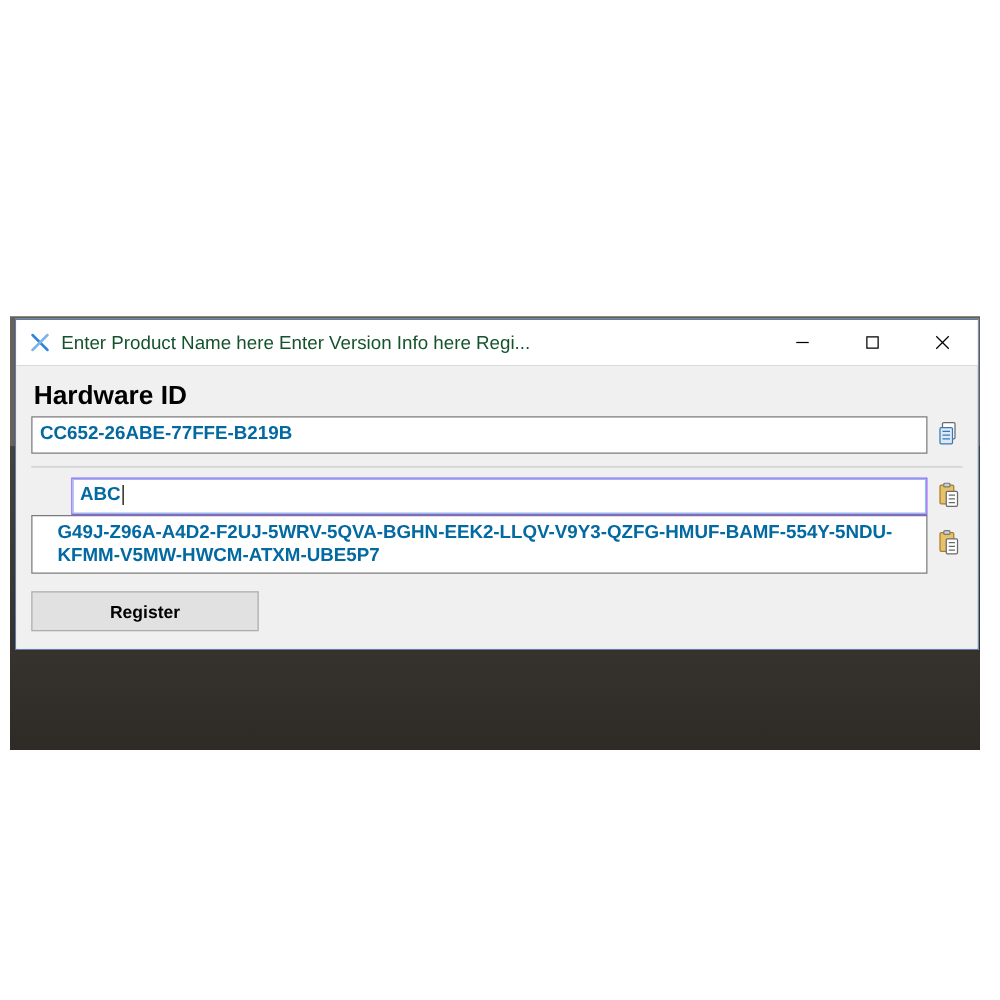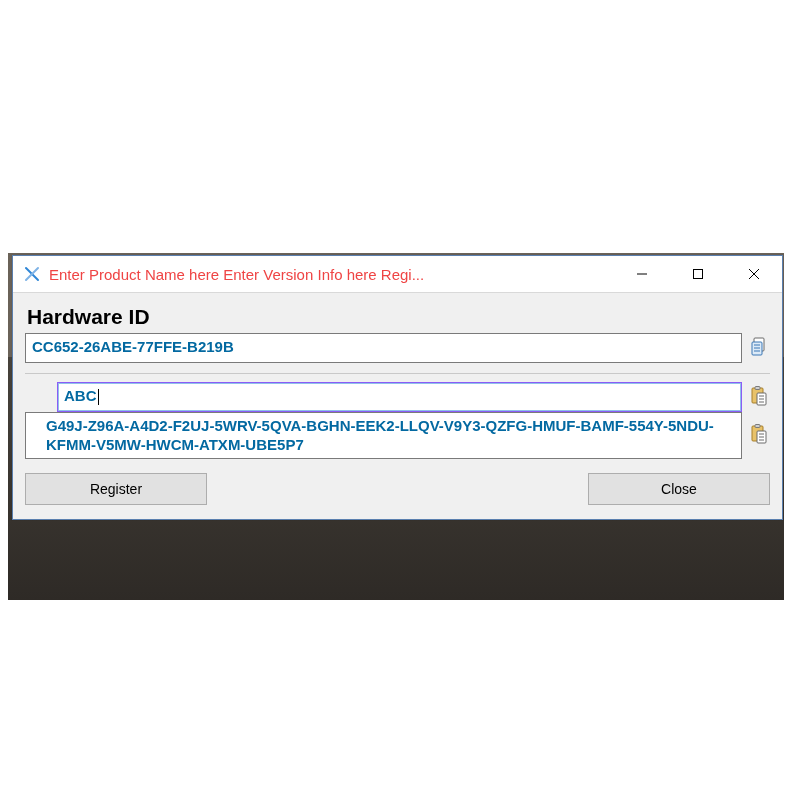--- a/index.html
+++ b/index.html
@@ -40,21 +40,21 @@
   }
   .titlebar .app-icon {
     width: 18px;
     height: 18px;
     margin: 0 8px 0 10px;
     flex: 0 0 auto;
   }
   .titlebar .title {
     flex: 1 1 auto;
     font-size: 15px;
-    color: #ef4444;
+    color: #14532d;
     white-space: nowrap;
     overflow: hidden;
     text-overflow: ellipsis;
     padding-right: 8px;
   }
   .winbtns {
     display: flex;
     height: 100%;
   }
   .winbtn {
@@ -134,21 +134,21 @@
   }
   .btn {
     width: 180px;
     height: 30px;
     background: #e1e1e1;
     border: 1px solid #adadad;
     display: flex;
     align-items: center;
     justify-content: center;
     font-size: 14px;
-    font-weight: 400;
+    font-weight: 700;
   }
 </style>
 </head>
 <body>
 
 <div class="backdrop"></div>
 
 <div class="window">
 
   <div class="titlebar">
@@ -235,19 +235,16 @@
             <line x1="9" y1="16" x2="14" y2="16" stroke="#6a6a6a" stroke-width="1"></line>
           </svg>
         </span>
       </div>
     </div>
 
     <div class="button-row">
       <div class="btn">
         <span>Register</span>
       </div>
-      <div class="btn">
-        <span>Close</span>
-      </div>
     </div>
 
   </div>
 </div>
 
 </body></html>

